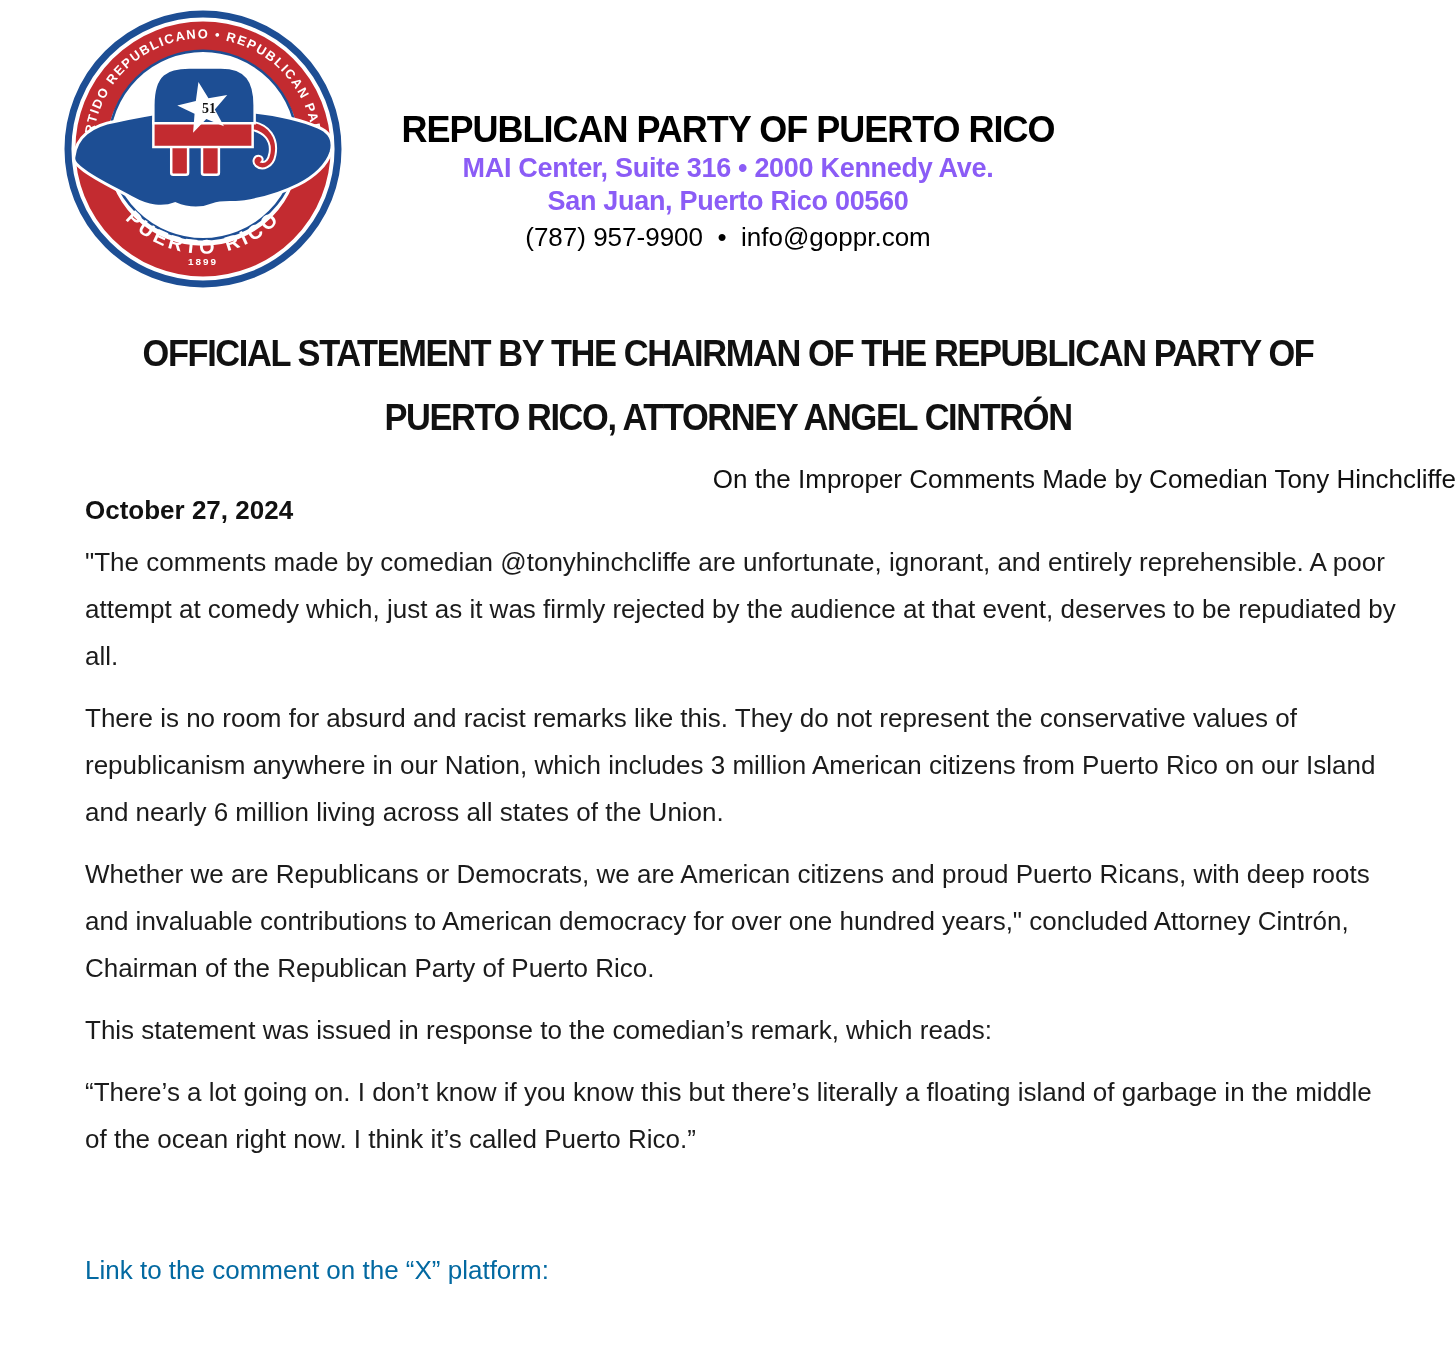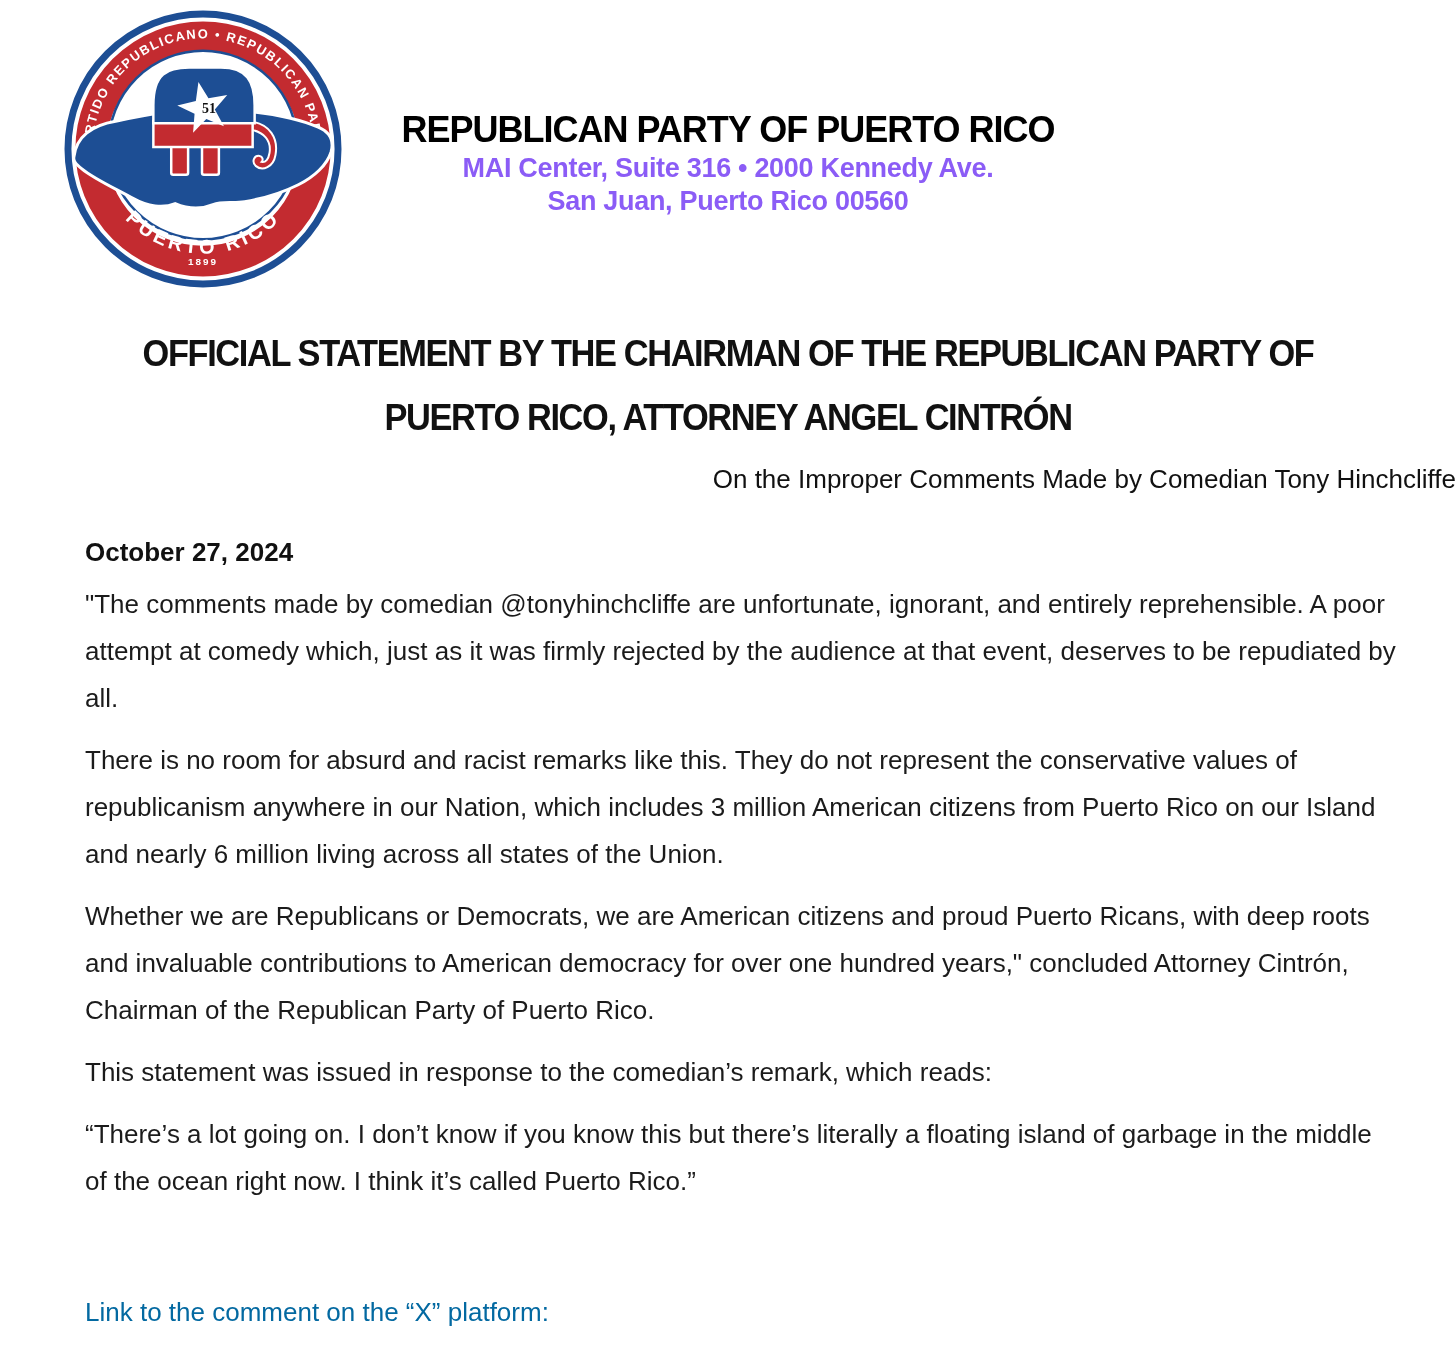--- a/index.html
+++ b/index.html
@@ -19,21 +19,21 @@
 
   
   .title-block{margin-top:30px;text-align:center;}
   .title-line{
     font-size:37px;font-weight:bold;letter-spacing:-1.5px;line-height:64px;color:#111;
     transform:scaleX(0.93);transform-origin:50% 50%;
   }
   .subtitle{margin-top:14px;text-align:right;font-size:26px;color:#111;}
 
   .content{margin-left:85px;margin-right:60px;}
-  .date{margin-top:42px;margin-bottom:13px;font-size:26px;font-weight:bold;color:#111;}
+  .date{margin-bottom:13px;font-size:26px;font-weight:bold;color:#111;}
   .paragraphs p{font-size:26px;line-height:47px;margin:0 0 15px 0;color:#1b1b1b;}
   .link-label{margin-top:92px;font-size:26px;color:#0369a1;}
   .link-row{margin-top:16px;font-size:26px;line-height:47px;}
 </style>
 </head>
 <body>
 
 <div class="page">
 
   <header class="letterhead">
@@ -74,20 +74,21 @@
       <text font-family="Liberation Sans, sans-serif" font-size="20" font-weight="bold" fill="#ffffff" letter-spacing="3.5">
         <textPath href="#arcBottom" startOffset="50%" text-anchor="middle">PUERTO RICO</textPath>
       </text>
       <text x="140" y="257" text-anchor="middle" font-family="Liberation Sans, sans-serif" font-size="10" font-weight="bold" fill="#ffffff" letter-spacing="2">1899</text>
     </svg>
 
     <div class="org-block">
       <div class="org-name">REPUBLICAN PARTY OF PUERTO RICO</div>
       <div class="addr">MAI Center, Suite 316 • 2000 Kennedy Ave.</div>
       <div class="addr">San Juan, Puerto Rico 00560</div>
+      <div class="contact">(787) 957-9900  •  info@goppr.com</div>
     </div>
   </header>
 
   <main>
     <div class="title-block">
       <div class="title-line">OFFICIAL STATEMENT BY THE CHAIRMAN OF THE REPUBLICAN PARTY OF</div>
       <div class="title-line">PUERTO RICO, ATTORNEY ANGEL CINTRÓN</div>
     </div>
 
     <div class="subtitle">On the Improper Comments Made by Comedian Tony Hinchcliffe</div>

